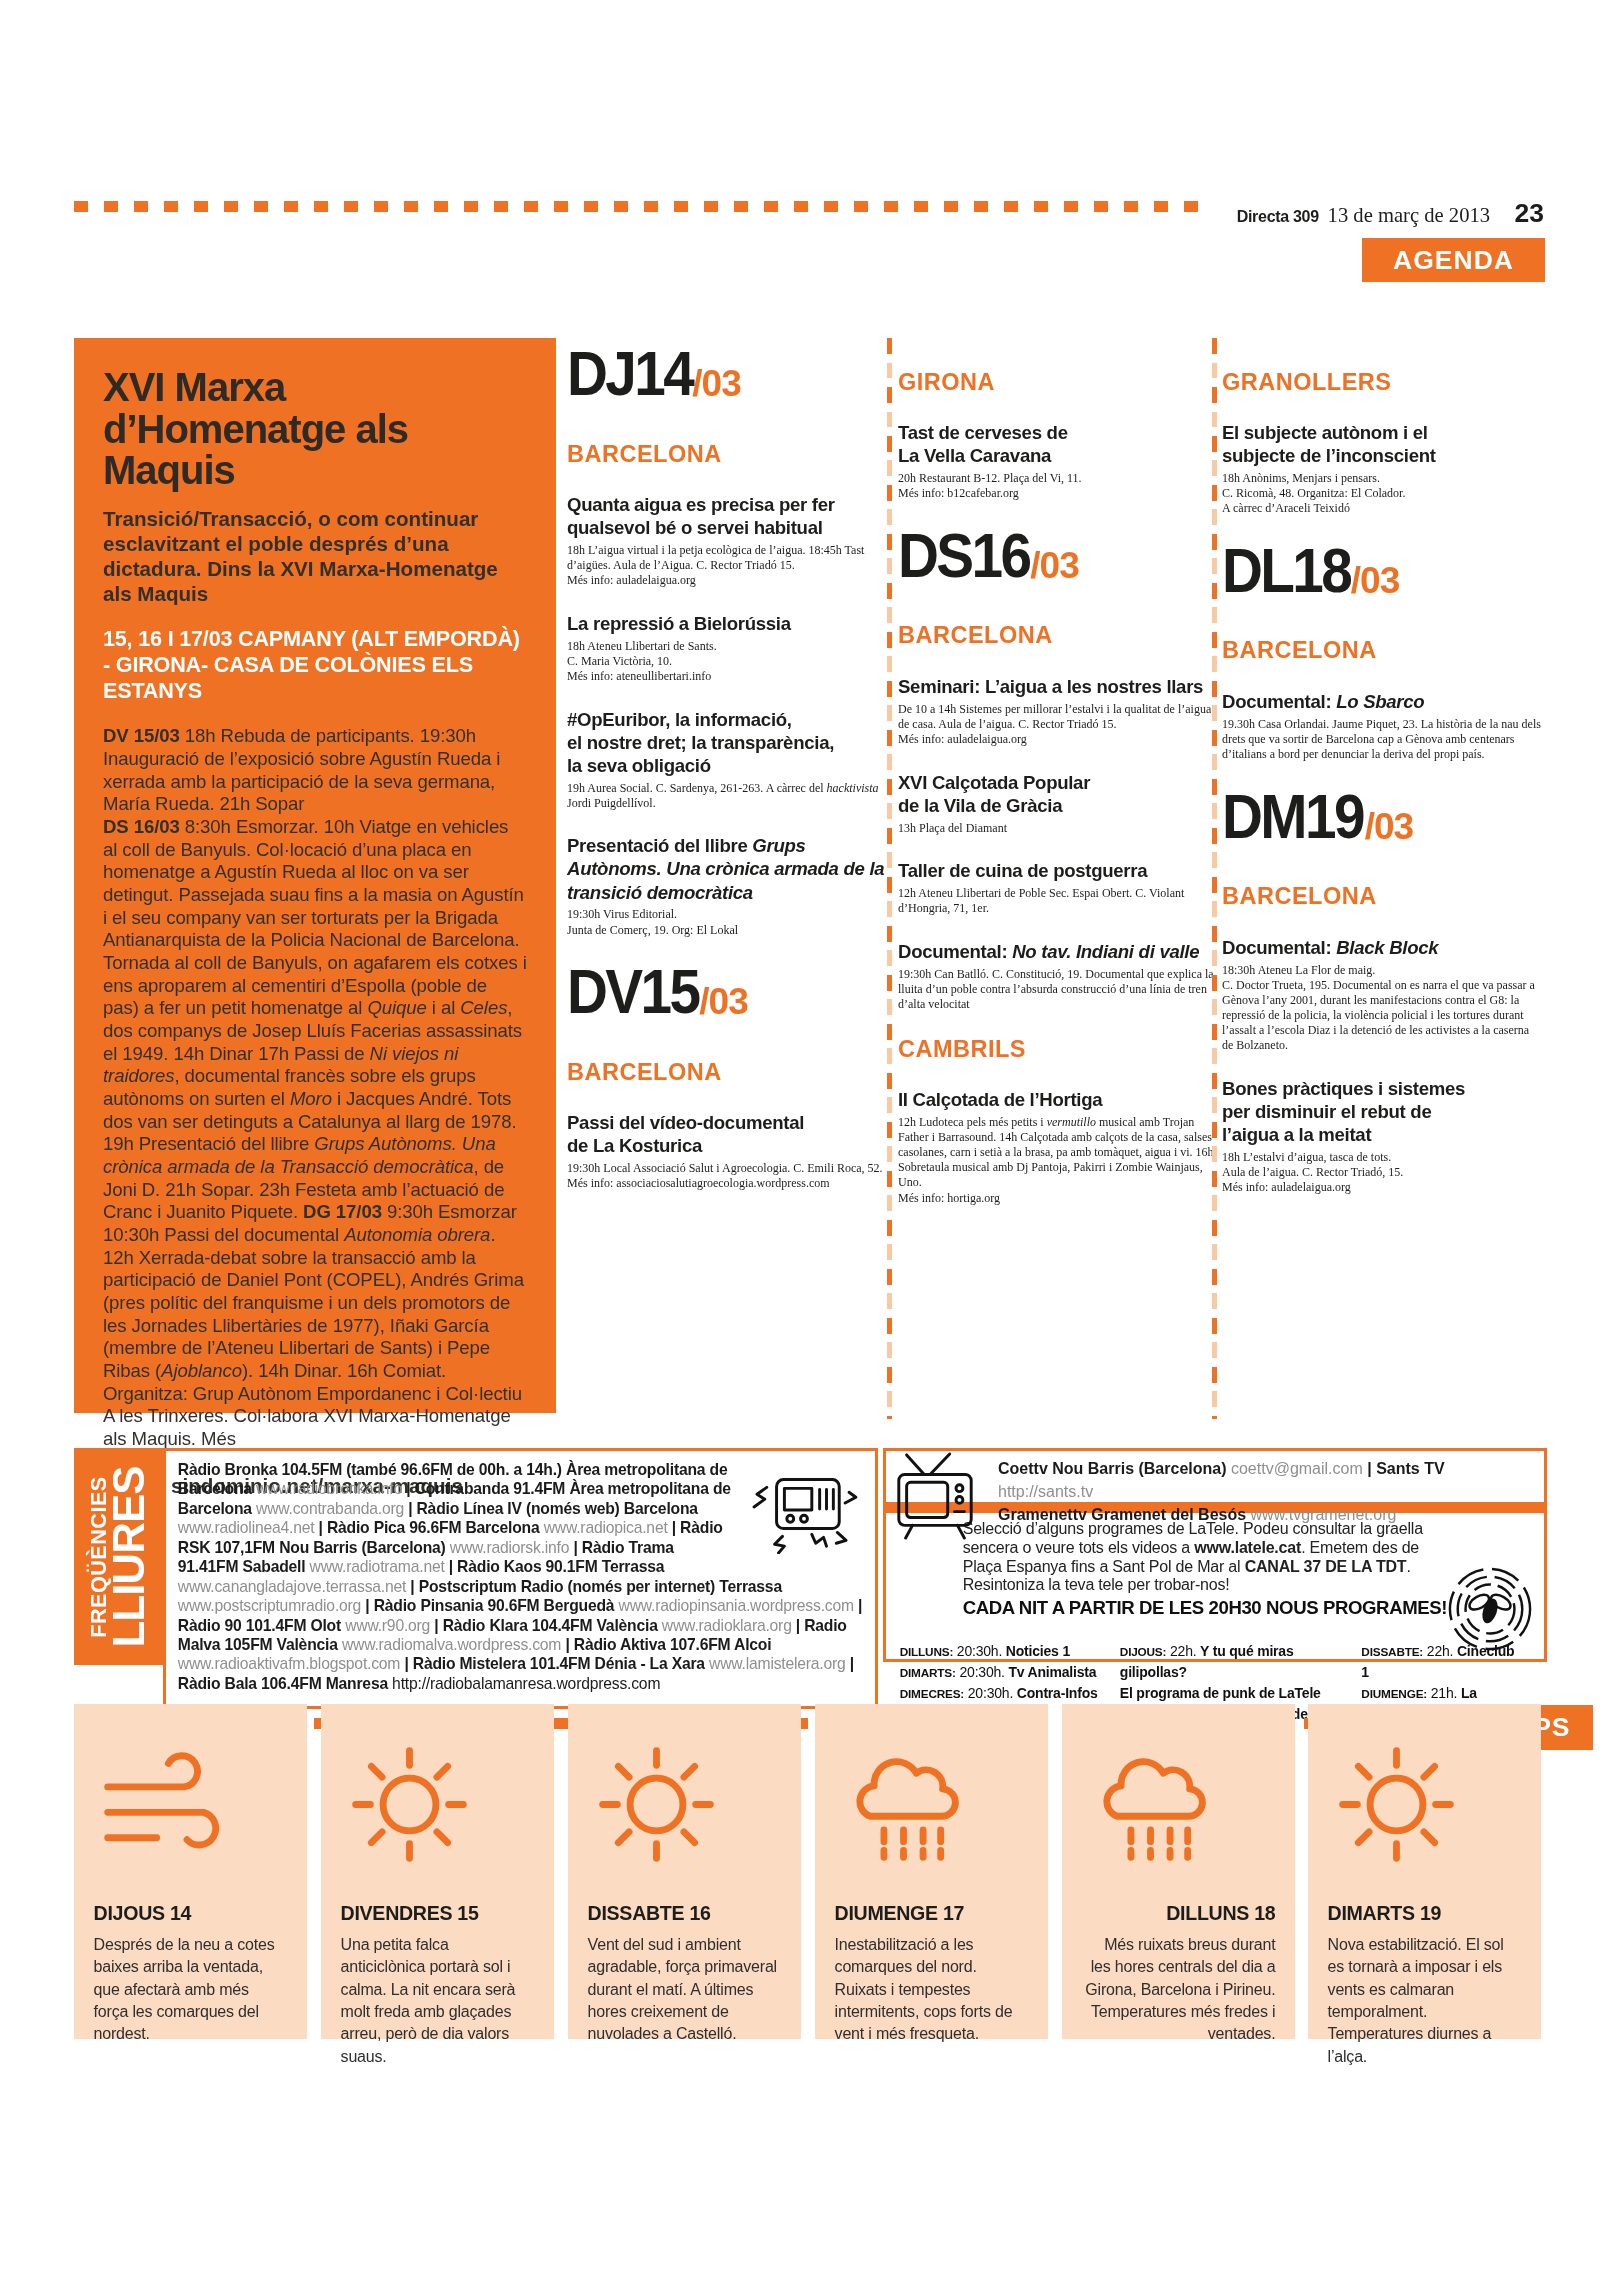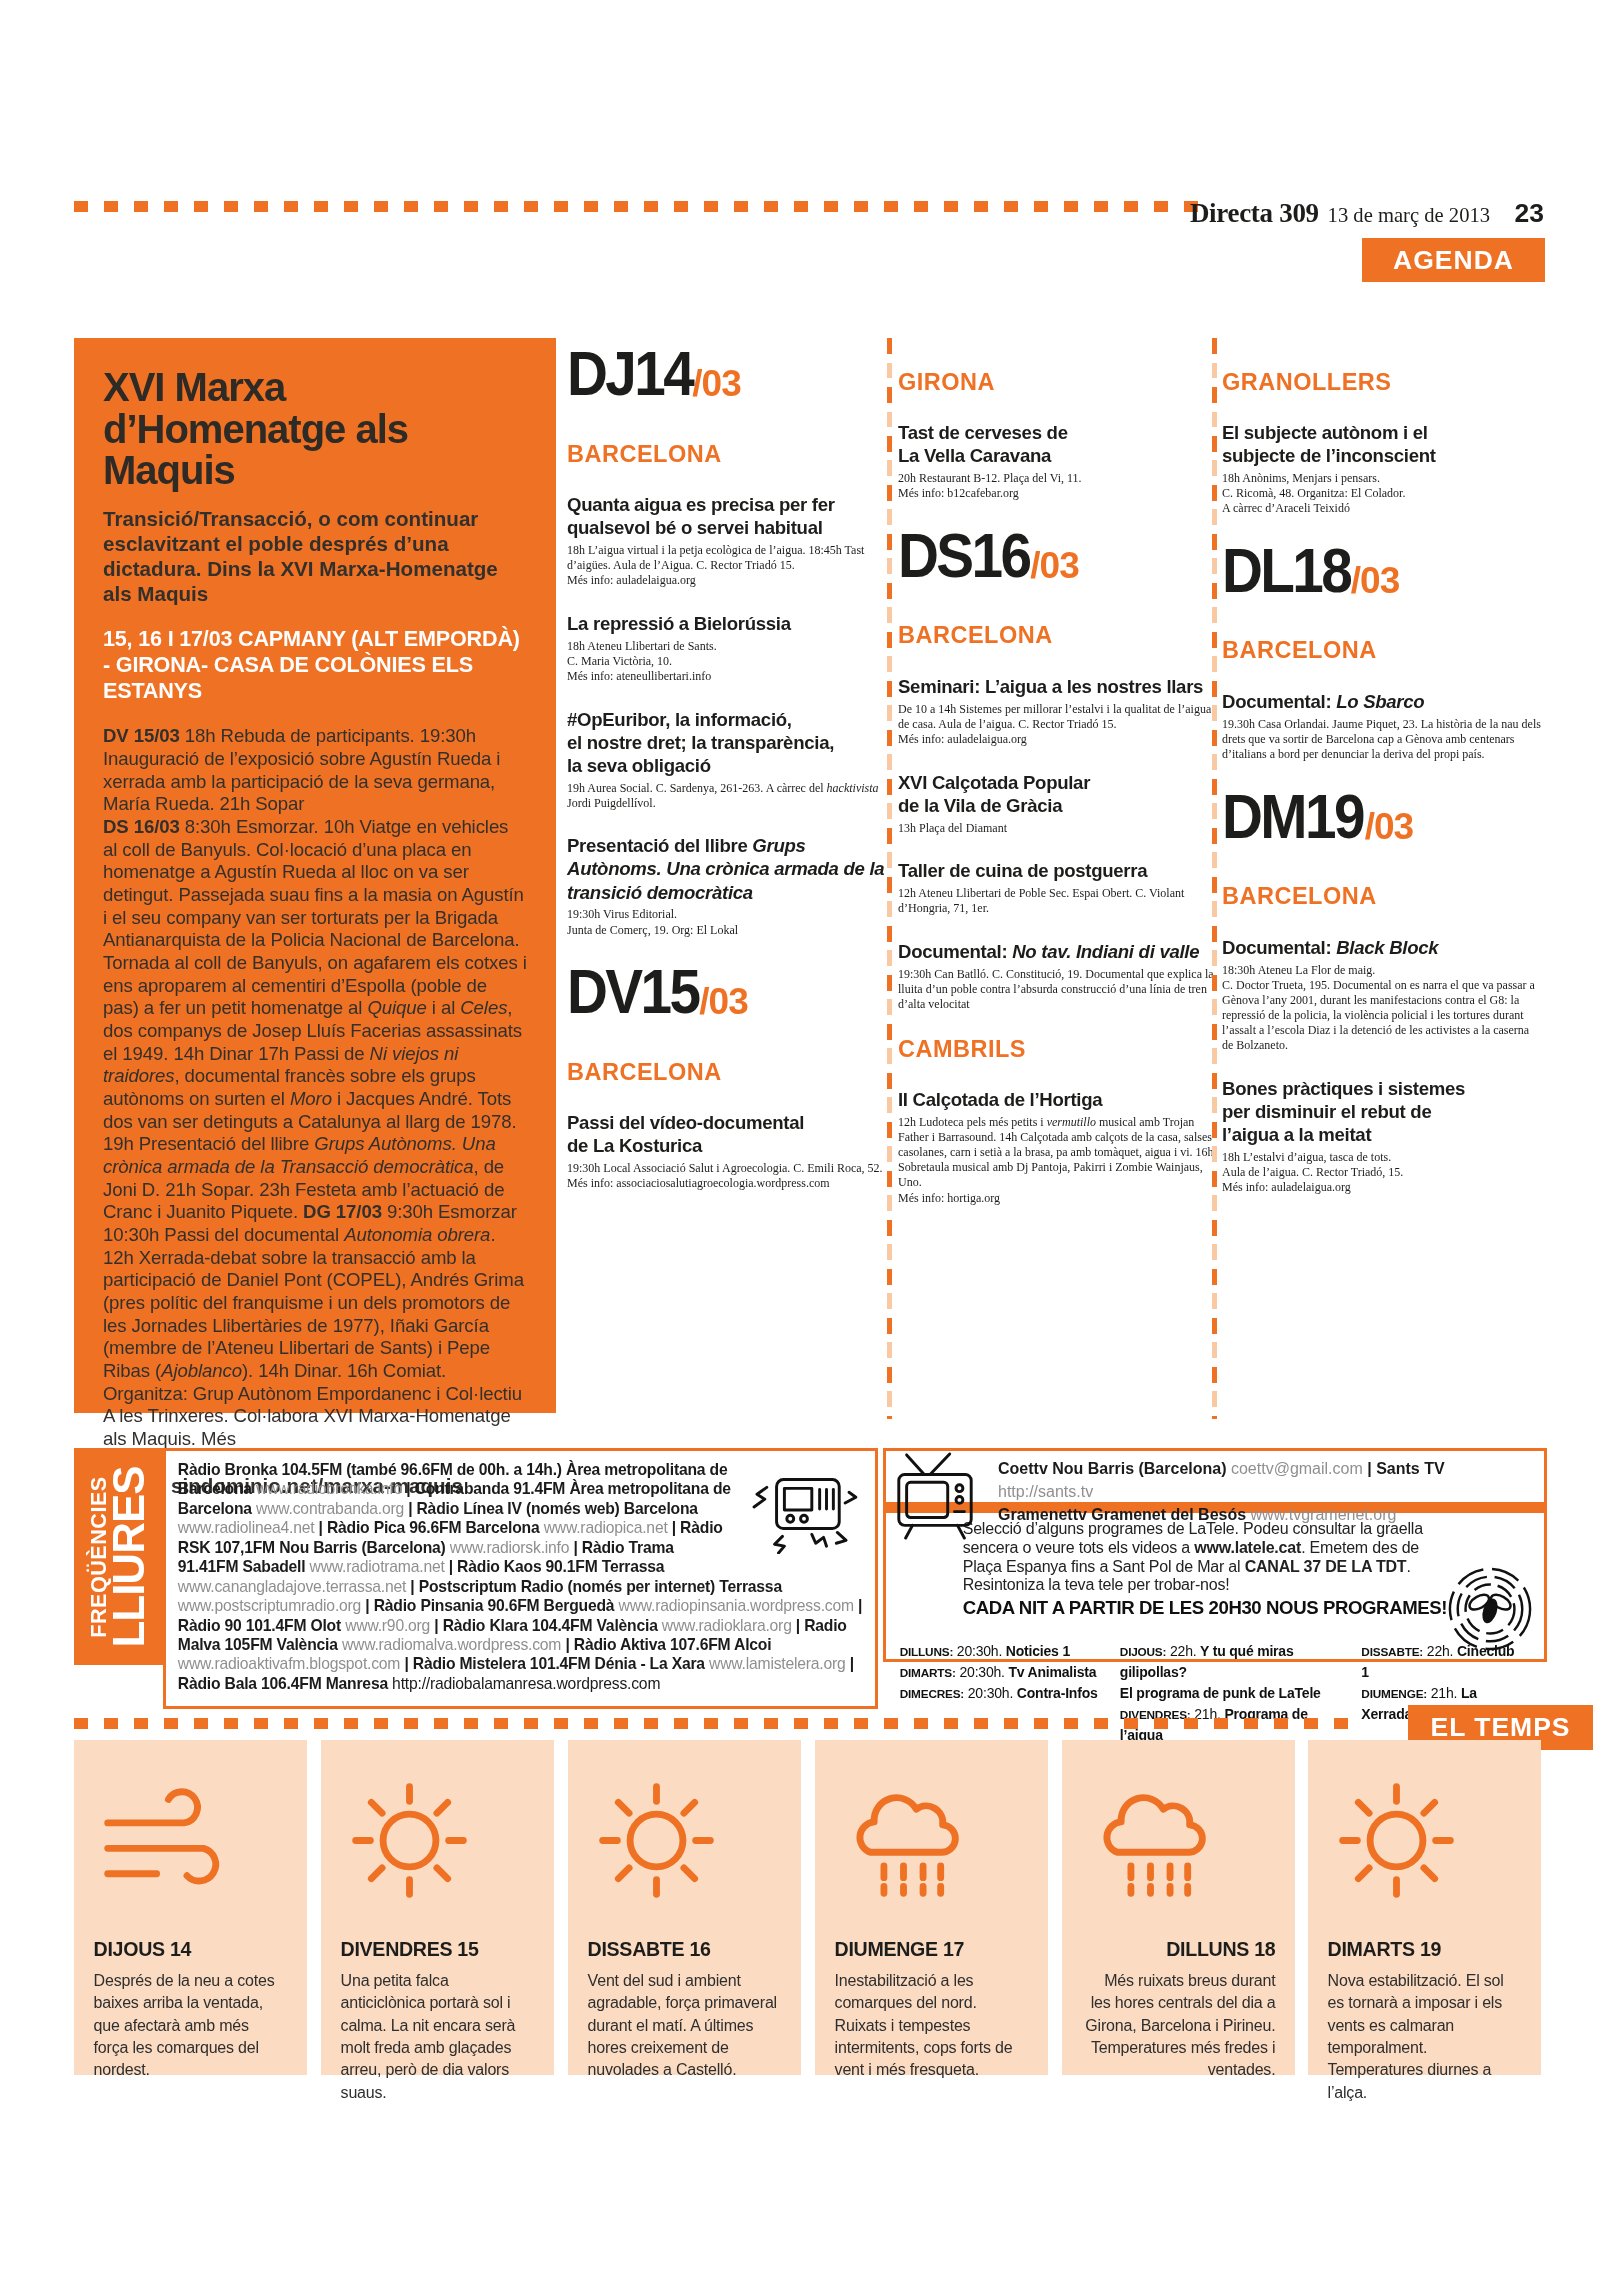--- a/index.html
+++ b/index.html
@@ -3,21 +3,21 @@
 <meta charset="utf-8">
 <style>
   html,body{margin:0;padding:0;background:#ffffff;}
   .page{position:relative;width:1620px;height:2293px;background:#fff;overflow:hidden;
         font-family:"Liberation Sans",sans-serif;color:#1d1d1b;}
   
   .top-dashes{position:absolute;left:74px;top:201px;width:1137px;height:10.8px;
     background:repeating-linear-gradient(90deg,#ee7124 0 13.7px,transparent 13.7px 30px);}
   .masthead{position:absolute;top:198px;left:1157px;width:387px;display:flex;align-items:baseline;
     justify-content:flex-end;gap:8.8px;}
-  .m-pub{font-weight:bold;font-size:27px;letter-spacing:-0.3px;font-family:Liberation Serif, serif;}
+  .m-pub{font-weight:bold;font-size:16px;letter-spacing:-0.3px;}
   .m-date{font-family:"Liberation Serif",serif;font-size:20.6px;}
   .m-page{font-weight:bold;font-size:26.5px;margin-left:15.7px;}
   .agenda-tag{position:absolute;left:1362px;top:238px;width:183px;height:44px;background:#ee7124;
     color:#fff;font-weight:bold;font-size:26.5px;letter-spacing:1px;display:flex;align-items:center;justify-content:center;}
   
   .feature{position:absolute;left:74px;top:338px;width:482px;height:1075px;background:#ee7124;
     box-sizing:border-box;padding:29px 29px 0 29px;color:#33302c;}
   .f-title{margin:0 0 15.7px 0;font-size:40px;line-height:1.04;font-weight:bold;letter-spacing:-1px;color:#2e2a26;}
   .f-sub{margin:0 0 19.6px 0;font-size:20.6px;line-height:1.2;font-weight:bold;}
   .f-dates{margin:0 0 21.6px 0;font-size:21.6px;line-height:1.2;font-weight:bold;color:#ffffff;letter-spacing:-0.2px;}
@@ -59,21 +59,21 @@
   .sched{display:flex;margin-top:22px;font-size:14px;line-height:1.5;letter-spacing:-0.2px;color:#111;}
   .sched-col{padding-right:13.7px;}
   .sched-col:nth-child(1){width:222px;} .sched-col:nth-child(2){width:245px;} .sched-col:nth-child(3){width:167px;}
   .sched .lbl{font-size:11.8px;font-weight:bold;}
   .fly-art{position:absolute;right:9.8px;bottom:5.9px;width:88px;height:88px;}
   
   .temps-dashes{position:absolute;left:74px;top:1718px;width:1274px;height:10.8px;
     background:repeating-linear-gradient(90deg,#ee7124 0 13.7px,transparent 13.7px 30px);}
   .temps-tag{position:absolute;left:1408px;top:1705px;width:185px;height:45px;background:#ee7124;color:#fff;
     font-weight:bold;font-size:26.5px;letter-spacing:1px;display:flex;align-items:center;justify-content:center;}
-  .wcard{position:absolute;top:1740px;width:233px;height:335px;background:#fbdcc3;box-sizing:border-box;padding:25.5px 19.6px;}
+  .wcard{position:absolute;top:1704px;width:233px;height:335px;background:#fbdcc3;box-sizing:border-box;padding:25.5px 19.6px;}
   .wicon{height:149px;margin-bottom:23.5px;display:flex;align-items:center;}
   .wicon svg{width:137px;height:137px;}
   .wtitle{font-weight:bold;font-size:19.6px;letter-spacing:-0.3px;color:#1d1d1b;margin-bottom:8.8px;}
   .wtext{font-size:16px;line-height:1.4;letter-spacing:-0.2px;color:#2e2e2e;}
 </style>
 </head>
 <body>
 
 <div class="page">
 

